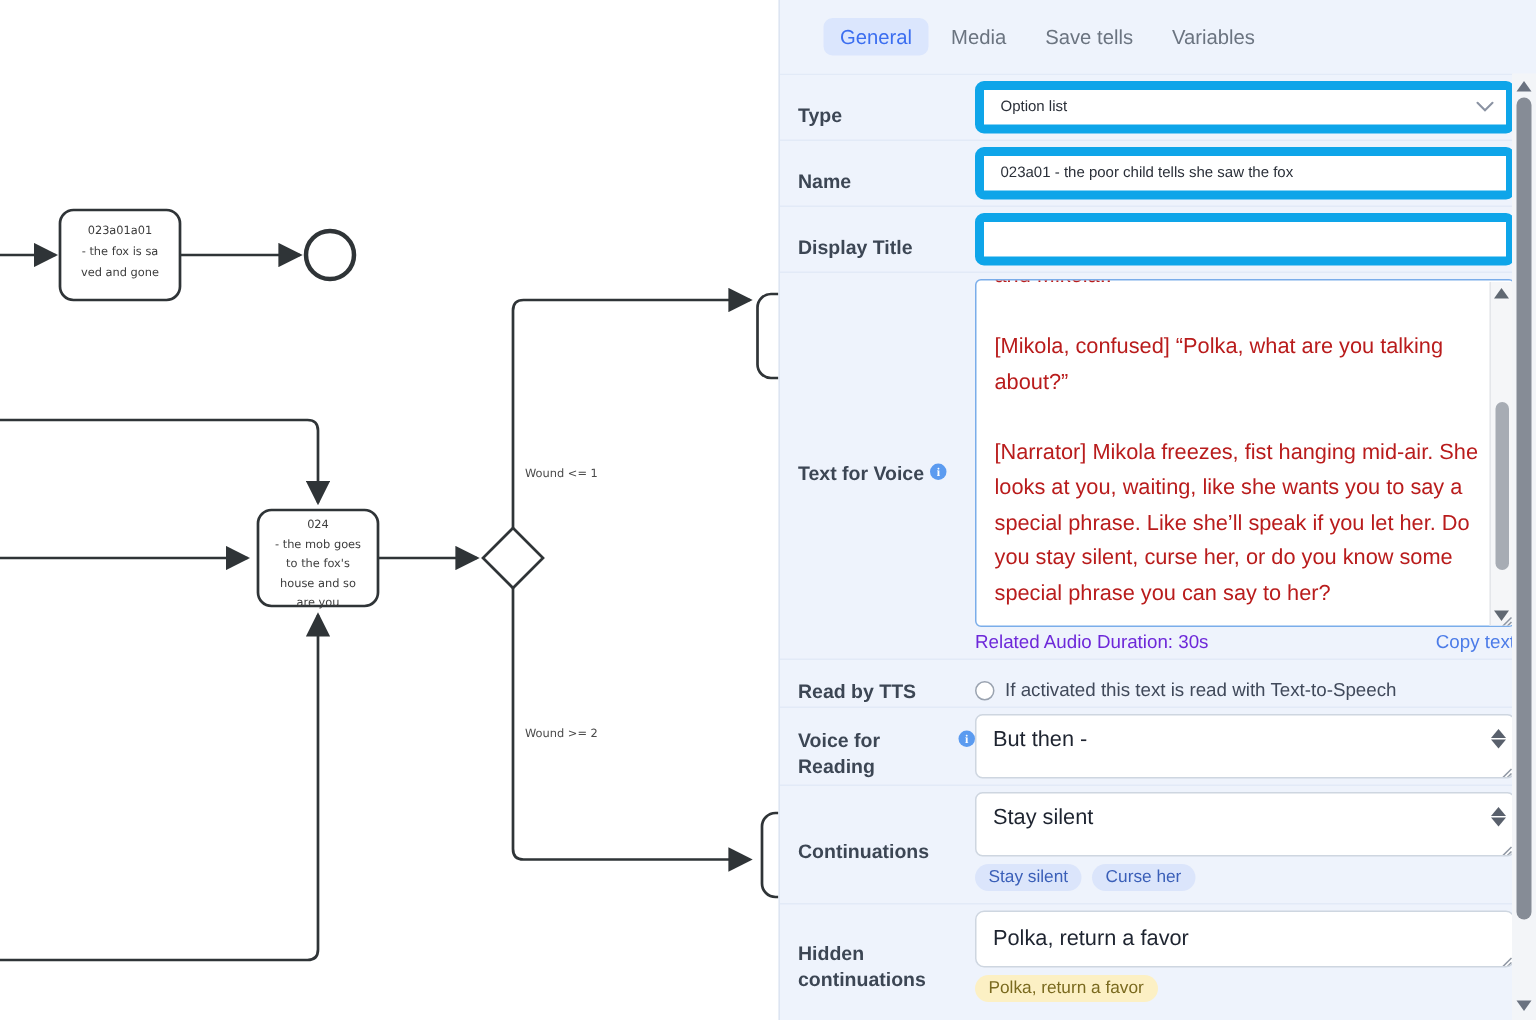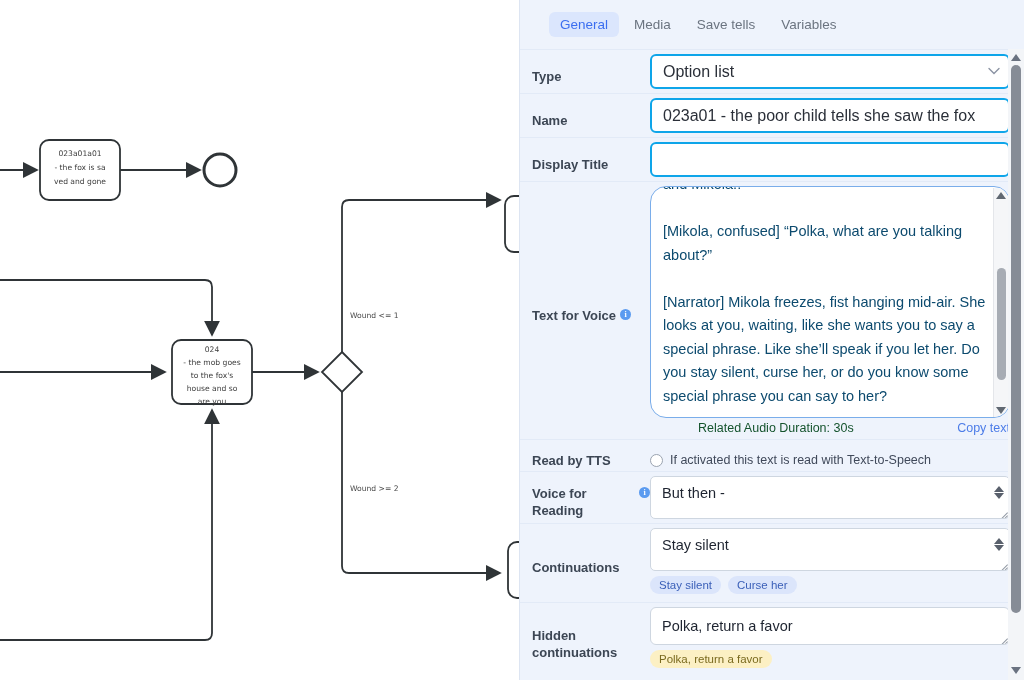--- a/index.html
+++ b/index.html
@@ -99,23 +99,23 @@
     font-weight: bold;
     font-family: "Liberation Serif", serif;
     flex: 0 0 auto;
     margin-top: 2px;
   }
   .ctl { flex: 1 1 auto; padding: 4px 0 4px 0; }
 
   .field {
     width: 360px;
     background: #fff;
-    border: 2px solid #0ea5e9;
+    border: 6px solid #0ea5e9;
     border-radius: 6px;
-    font-size: 16px;
+    font-size: 10px;
     color: #2a2f38;
     padding: 9px 11px;
     height: 35px;
     line-height: 17px;
     display: flex;
     align-items: center;
     overflow: hidden;
     position: relative;
   }
   .field.select { cursor: pointer; }
@@ -126,24 +126,24 @@
   }
   .chev svg { display: block; }
 
   
   .ta-wrap { position: relative; width: 360px; }
   .textarea-big {
     width: 360px;
     height: 232px;
     background: #fff;
     border: 1px solid #7aadea;
-    border-radius: 16px;
+    border-radius: 4px;
     font-size: 14.5px;
     line-height: 23.5px;
-    color: #0c4a6e;
+    color: #b91c1c;
     padding: 2px 22px 2px 12px;
     overflow: hidden;
     position: relative;
   }
   .ta-inner { position: relative; top: -16px; }
   .ta-inner p { margin: 0 0 23.5px 0; }
   .ta-inner p:last-child { margin-bottom: 16px; }
 
   
   .textarea-sm {
@@ -218,21 +218,21 @@
 
   
   .meta {
     width: 360px;
     display: flex;
     justify-content: space-between;
     align-items: center;
     font-size: 12.5px;
     padding-top: 3px;
   }
-  .meta .dur { color: #14532d; margin-left: 48px; }
+  .meta .dur { color: #6d28d9; }
   .meta .copy { color: #4c7ce8; cursor: pointer; }
 
   
   .cb-line { display: flex; align-items: center; gap: 7px; padding-top: 9px; }
   .cb {
     width: 13px; height: 13px;
     border: 1px solid #9aa3b0;
     border-radius: 50%;
     background: #fff;
     flex: 0 0 auto;

